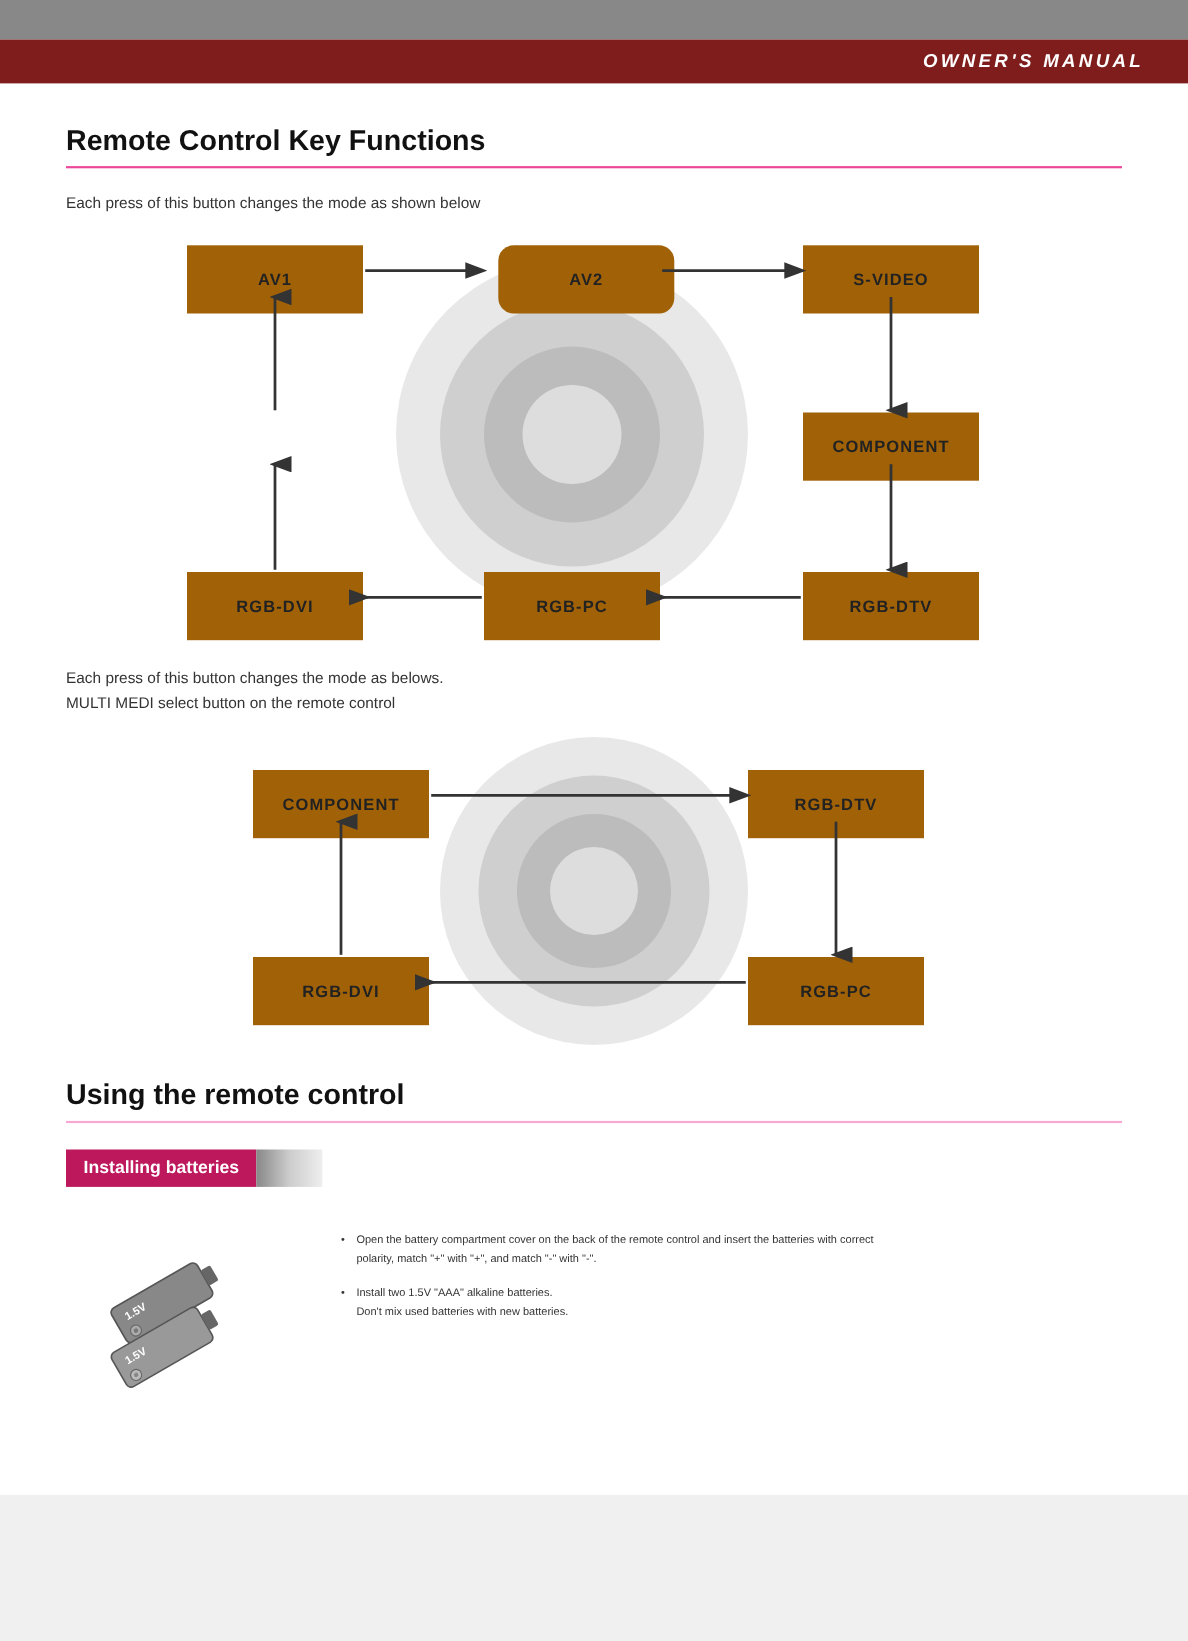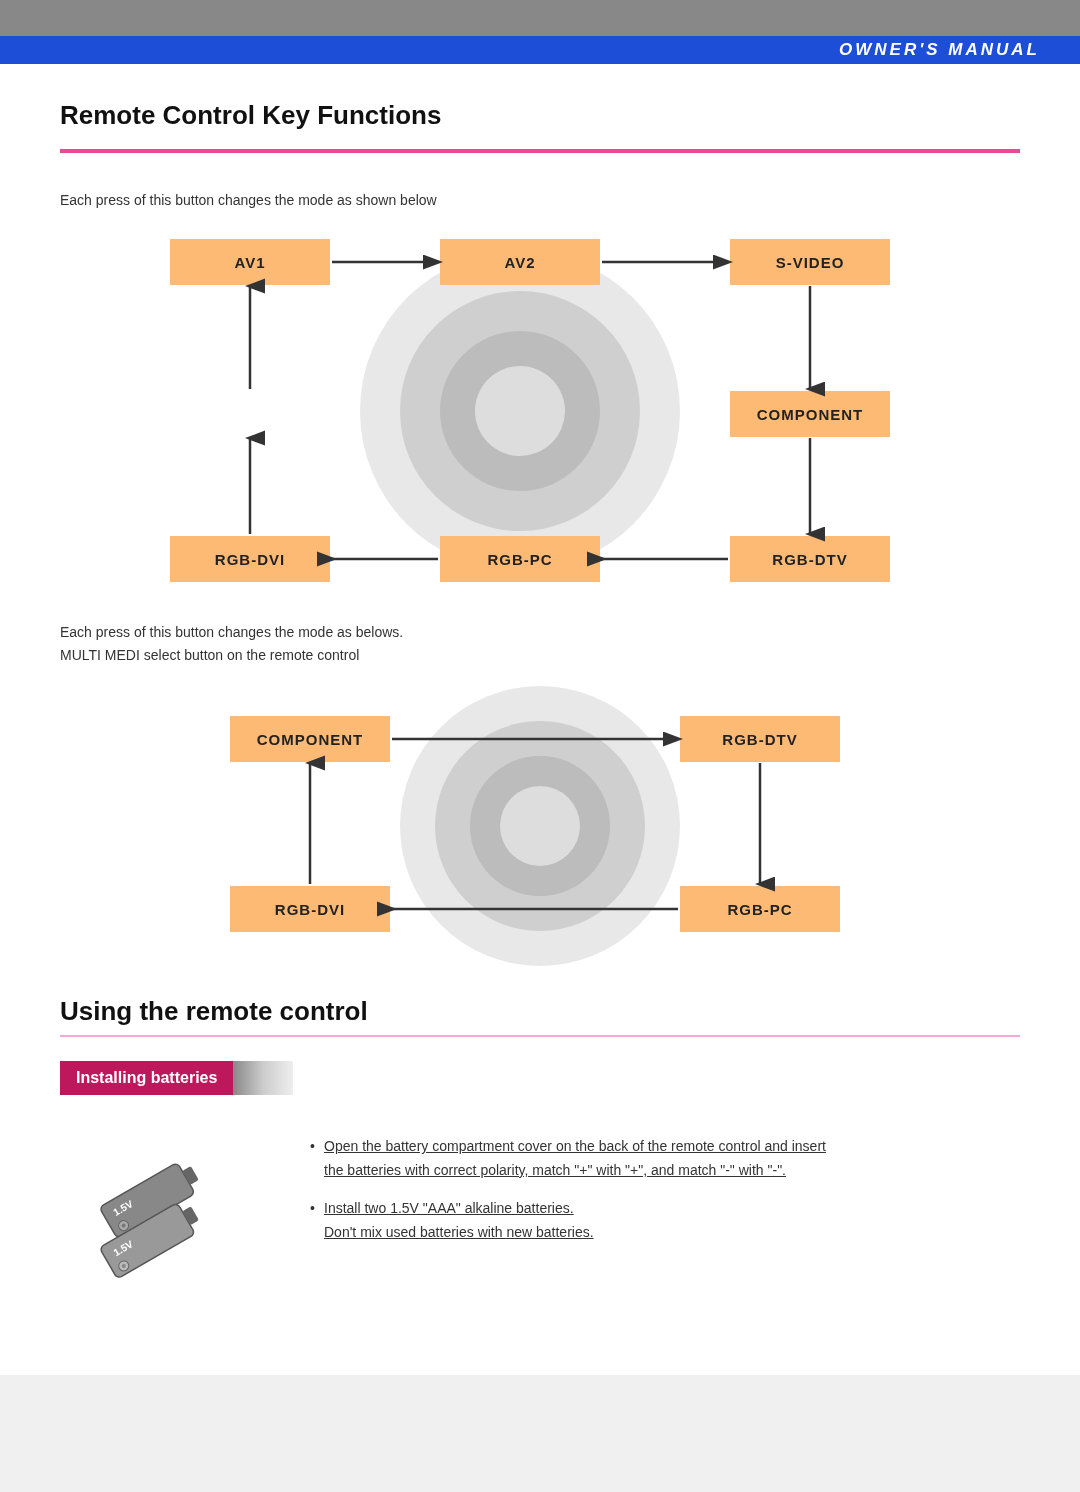--- a/index.html
+++ b/index.html
@@ -9,22 +9,22 @@
       background: #f0f0f0;
       font-family: Arial, Helvetica, sans-serif;
       color: #222;
     }
     .top-bar {
       background: #888;
       height: 36px;
       width: 100%;
     }
     .header-bar {
-      background: #1d4ed8;
-      height: 28px;
+      background: #7f1d1d;
+      height: 40px;
       display: flex;
       align-items: center;
       justify-content: flex-end;
       padding-right: 40px;
     }
     .header-title {
       color: #fff;
       font-size: 17px;
       font-weight: bold;
       letter-spacing: 3px;
@@ -32,23 +32,23 @@
     }
     .content {
       background: #fff;
       margin: 0;
       padding: 36px 60px 40px 60px;
     }
     .section-title {
       font-size: 26px;
       font-weight: bold;
       color: #111;
-      border-bottom: 4px solid #ec4899;
-      padding-bottom: 18px;
-      margin-bottom: 36px;
+      border-bottom: 2px solid #ec4899;
+      padding-bottom: 8px;
+      margin-bottom: 20px;
     }
     .desc-text {
       font-size: 14px;
       color: #333;
       line-height: 1.6;
       margin-bottom: 20px;
     }
     
     .diagram-container {
       position: relative;
@@ -65,30 +65,30 @@
     
     .circle-bg {
       position: absolute;
       border-radius: 50%;
       background: #ccc;
       opacity: 0.45;
     }
     
     .input-box {
       position: absolute;
-      background: #fdba74;
+      background: #a16207;
       border: none;
       display: flex;
       align-items: center;
       justify-content: center;
       font-size: 15px;
       font-weight: bold;
       color: #222;
       letter-spacing: 1px;
-      height: 46px;
+      height: 62px;
       width: 160px;
     }
     
     .section2-title {
       font-size: 26px;
       font-weight: bold;
       color: #111;
       border-bottom: 2px solid #f9a8d4;
       padding-bottom: 8px;
       margin-bottom: 24px;
@@ -106,26 +106,25 @@
     .installing-header::after {
       content: '';
       position: absolute;
       right: -60px;
       top: 0;
       height: 100%;
       width: 60px;
       background: linear-gradient(to right, #888, #ccc, #eee);
     }
     .battery-text {
-      font-size: 14px;
+      font-size: 10px;
       color: #333;
       line-height: 1.7;
       max-width: 520px;
       margin-left: 250px;
-      text-decoration: underline;
     }
     .battery-text p {
       margin-bottom: 14px;
       padding-left: 14px;
       position: relative;
     }
     .battery-text p::before {
       content: '•';
       position: absolute;
       left: 0;
@@ -159,21 +158,21 @@
 
     <div class="circle-bg" style="width:320px;height:320px;top:20px;left:250px;"></div>
     <div class="circle-bg" style="width:240px;height:240px;top:60px;left:290px;background:#aaa;opacity:0.4;"></div>
     <div class="circle-bg" style="width:160px;height:160px;top:100px;left:330px;background:#999;opacity:0.35;"></div>
     <div class="circle-bg" style="width:90px;height:90px;top:135px;left:365px;background:#e0e0e0;opacity:0.9;"></div>
 
     <div class="input-box" style="top:8px;left:60px;">
       <span>AV1</span>
     </div>
 
-    <div class="input-box" style="top:8px;left:330px;">
+    <div class="input-box" style="top:8px;left:343px;border-radius:14px;">
       <span>AV2</span>
     </div>
 
     <div class="input-box" style="top:8px;left:620px;text-align:center;">
       <span>S-VIDEO</span>
     </div>
 
 
     <div class="input-box" style="top:160px;left:620px;">
       <span>COMPONENT</span>

